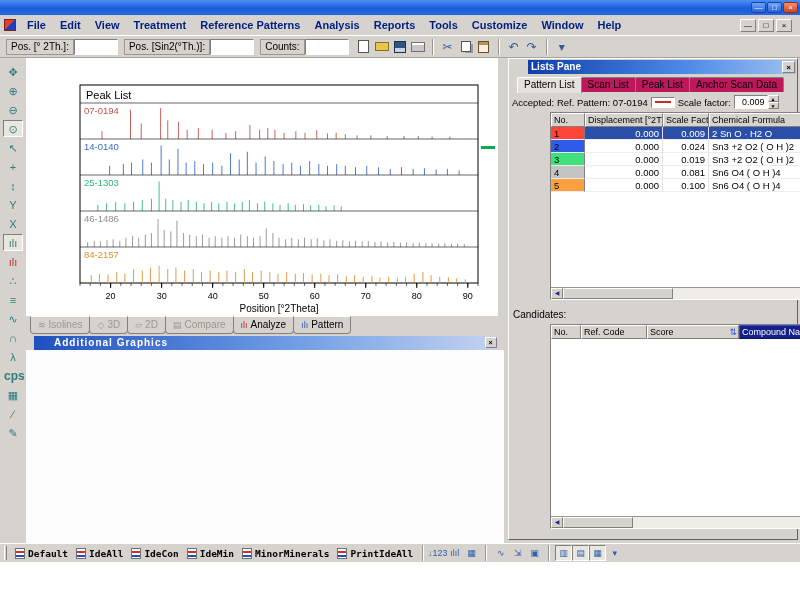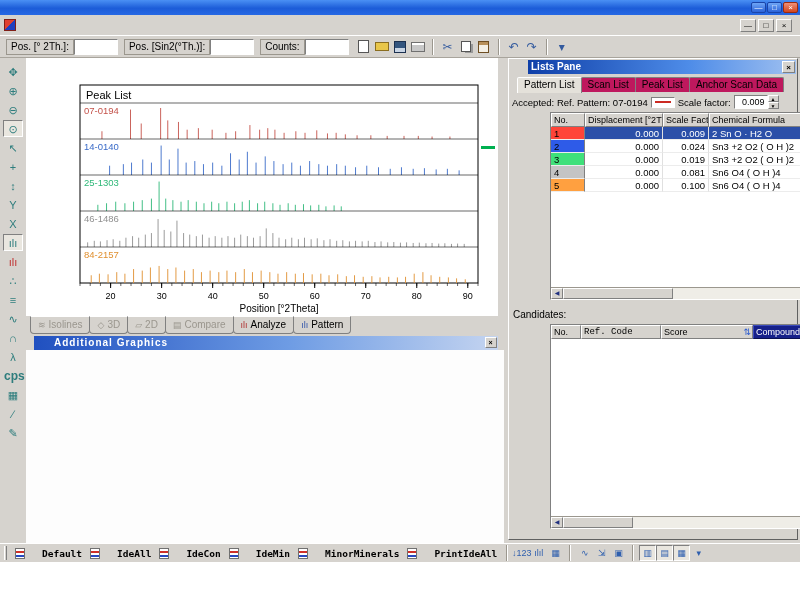--- a/index.html
+++ b/index.html
@@ -124,21 +124,21 @@
     border-color:#fff #808080 #808080 #fff; font-size:6px; line-height:9px; text-align:center; color:#203080; }
   .sb-thumb { height:11px; background:#D6D3CE; border:1px solid; border-color:#fff #808080 #808080 #fff; }
   .sb-fill { flex:1; }
 
   #candidates-label { position:absolute; left:4px; top:250px; font-size:10px; color:#000; }
 
   
   #bottom-toolbar { position:absolute; left:0; top:543px; width:800px; height:19px; background:#D6D3CE;
     border-top:1px solid #fff; display:flex; align-items:center; padding-left:4px; }
   .grip { width:3px; height:14px; border-left:1px solid #fff; border-right:1px solid #808080; margin:0 4px 0 0; }
-  .bt-btn { display:flex; align-items:center; gap:17px; padding:18px 4px; height:16px;
+  .bt-btn { display:flex; align-items:center; gap:3px; padding:18px 4px; height:16px;
     font-family:"DejaVu Sans Mono",monospace; font-weight:bold; font-size:9.5px; color:#000; }
   .bt-ico { width:10px; height:11px; background:linear-gradient(#fff 2px,#D03028 2px,#D03028 4px,#fff 4px,#fff 6px,#2848C0 6px,#2848C0 8px,#fff 8px);
     border:1px solid #707070; }
   .bt-icon { width:17px; height:16px; display:flex; align-items:center; justify-content:center;
     font-size:9px; color:#2F5FAE; border:1px solid transparent; }
   .bt-icon.pressed { border-color:#808080 #fff #fff #808080; background:#E9E6DF; }
 
   #bottom-white { position:absolute; left:0; top:562px; width:800px; height:38px; background:#fff; }
 </style>
 </head>
@@ -149,20 +149,33 @@
   <div id="titlebar">
     <div class="wbtns" id="titlebar-buttons">
         <div class="wbtn">—</div>
         <div class="wbtn">□</div>
         <div class="wbtn close">×</div>
       </div>
   </div>
 
   <div id="menubar">
     <div id="app-icon"></div>
+    <div id="menu-items" style="display:flex">
+        <div class="menu-item">File</div>
+        <div class="menu-item">Edit</div>
+        <div class="menu-item">View</div>
+        <div class="menu-item">Treatment</div>
+        <div class="menu-item">Reference Patterns</div>
+        <div class="menu-item">Analysis</div>
+        <div class="menu-item">Reports</div>
+        <div class="menu-item">Tools</div>
+        <div class="menu-item">Customize</div>
+        <div class="menu-item">Window</div>
+        <div class="menu-item">Help</div>
+      </div>
     <div id="mdi-controls">
         <div class="mdi-btn">—</div>
         <div class="mdi-btn">□</div>
         <div class="mdi-btn">×</div>
       </div>
   </div>
 
   <div id="toolbar">
       <div class="tb-label">Pos. [° 2Th.]:</div>
       <input class="tb-input" style="">
@@ -603,21 +616,21 @@
     <div id="candidates-label">Candidates:</div>
     <div id="candidates-list-box" class="list-box">
       <div class="hscroll">
         <div class="sb-btn">◀</div>
         <div class="sb-thumb" style="width:70px"></div>
         <div class="sb-fill"></div>
         <div class="sb-btn">▶</div>
       </div>
     <div class="lrow lhead">
           <div class="hcell" style="width: 30px;">No.</div>
-          <div class="hcell" style="width: 80px; font-family: Liberation Mono, monospace;">Ref. Code</div>
+          <div class="hcell" style="width: 66px;">Ref. Code</div>
           <div class="hcell" style="width: 92px;">Score<span class="sort">⇅</span></div>
           <div class="hcell dark" style="width: 71px;">Compound Na</div>
         </div>
       </div>
   </div>
 
   <div id="bottom-toolbar">
       <div class="grip"></div>
       <div class="bt-btn">
         <div class="bt-ico"></div>

